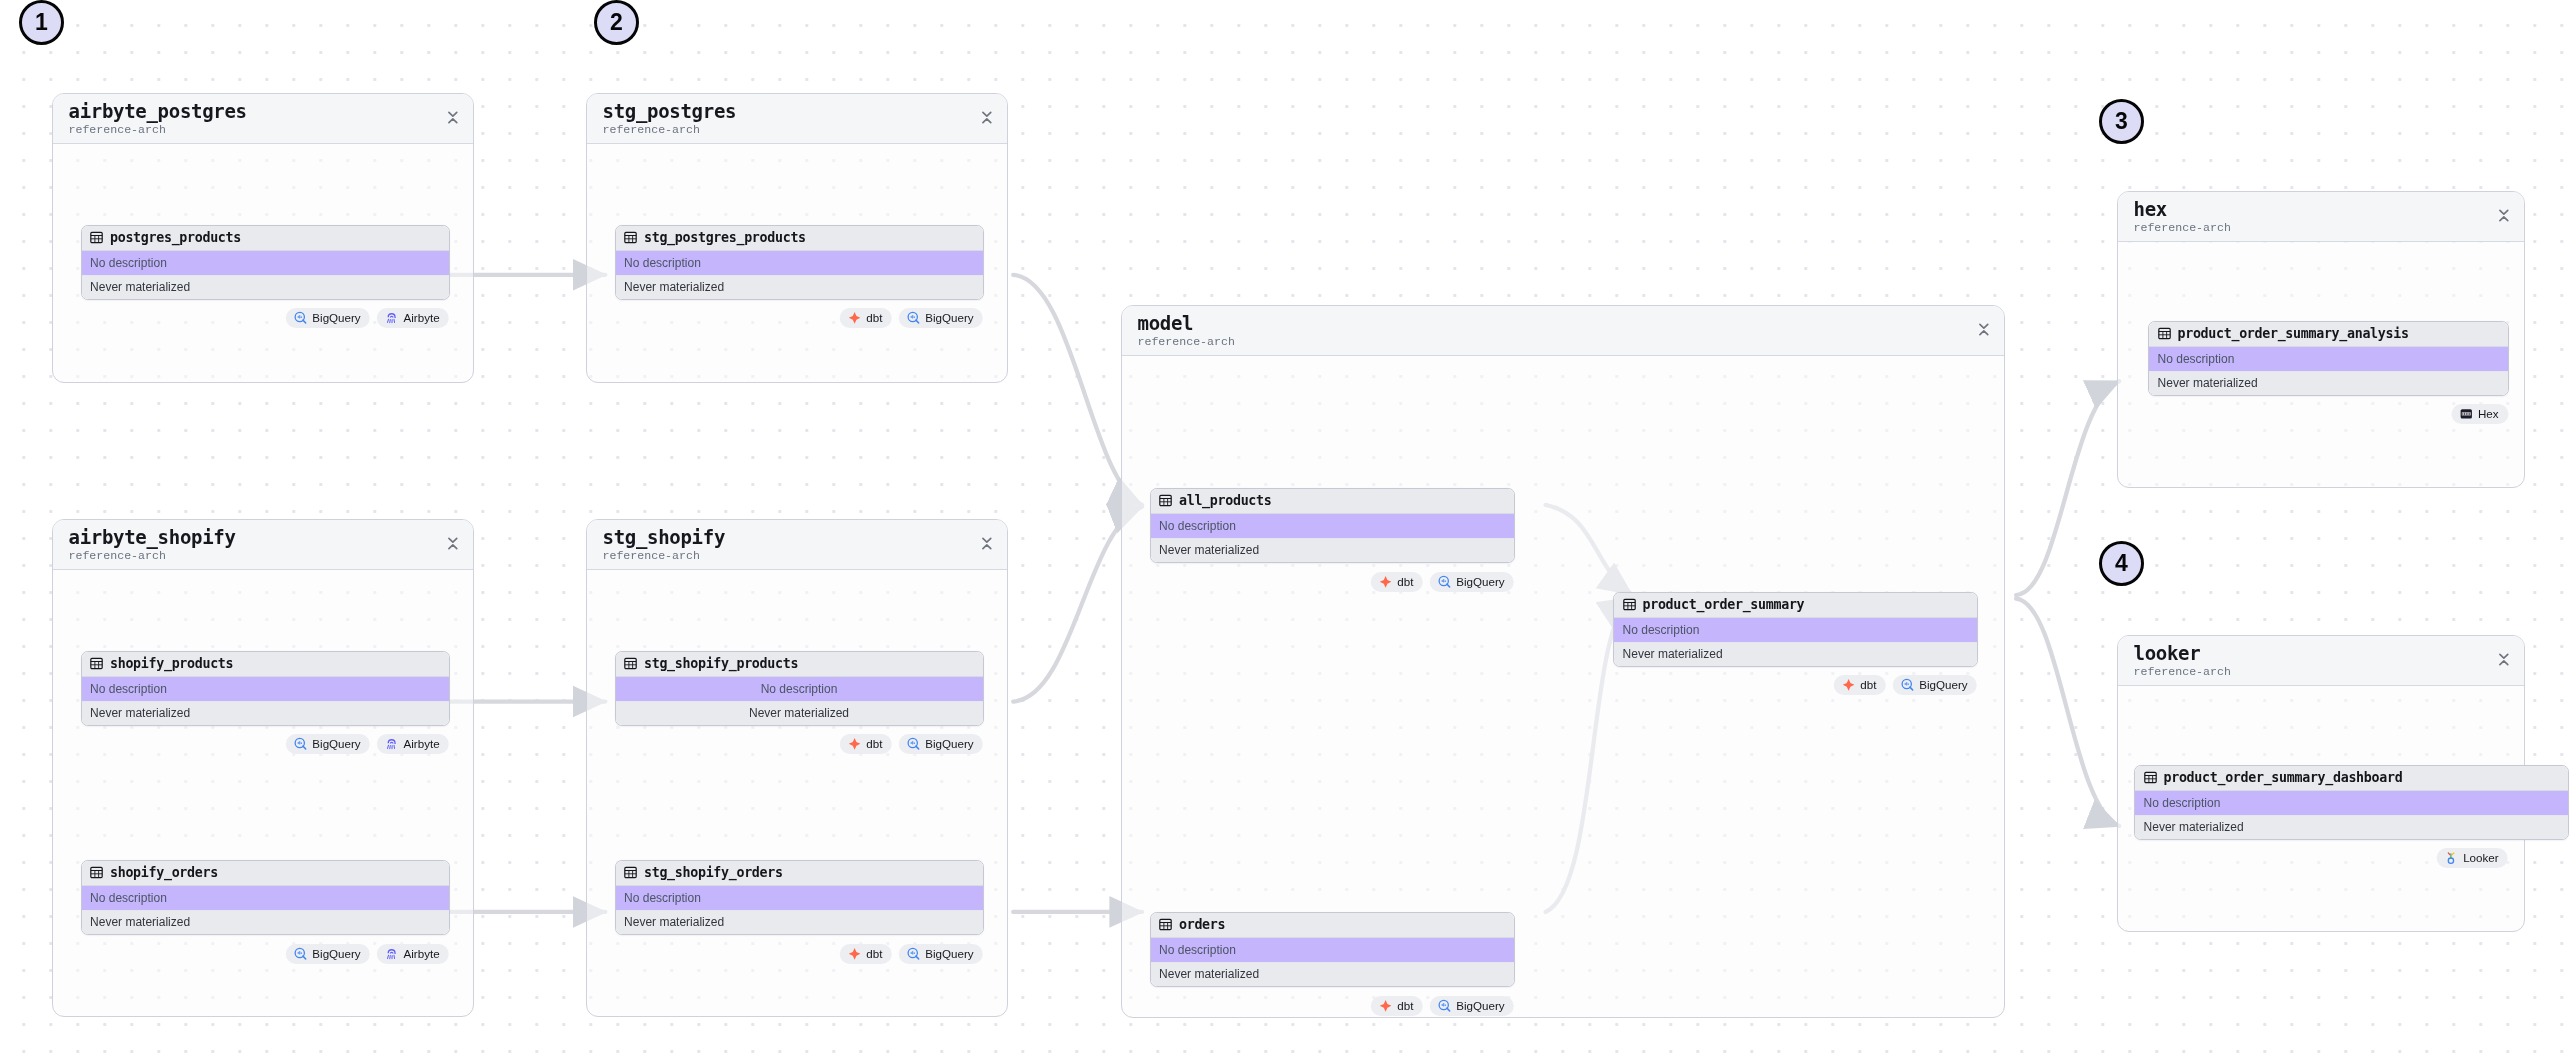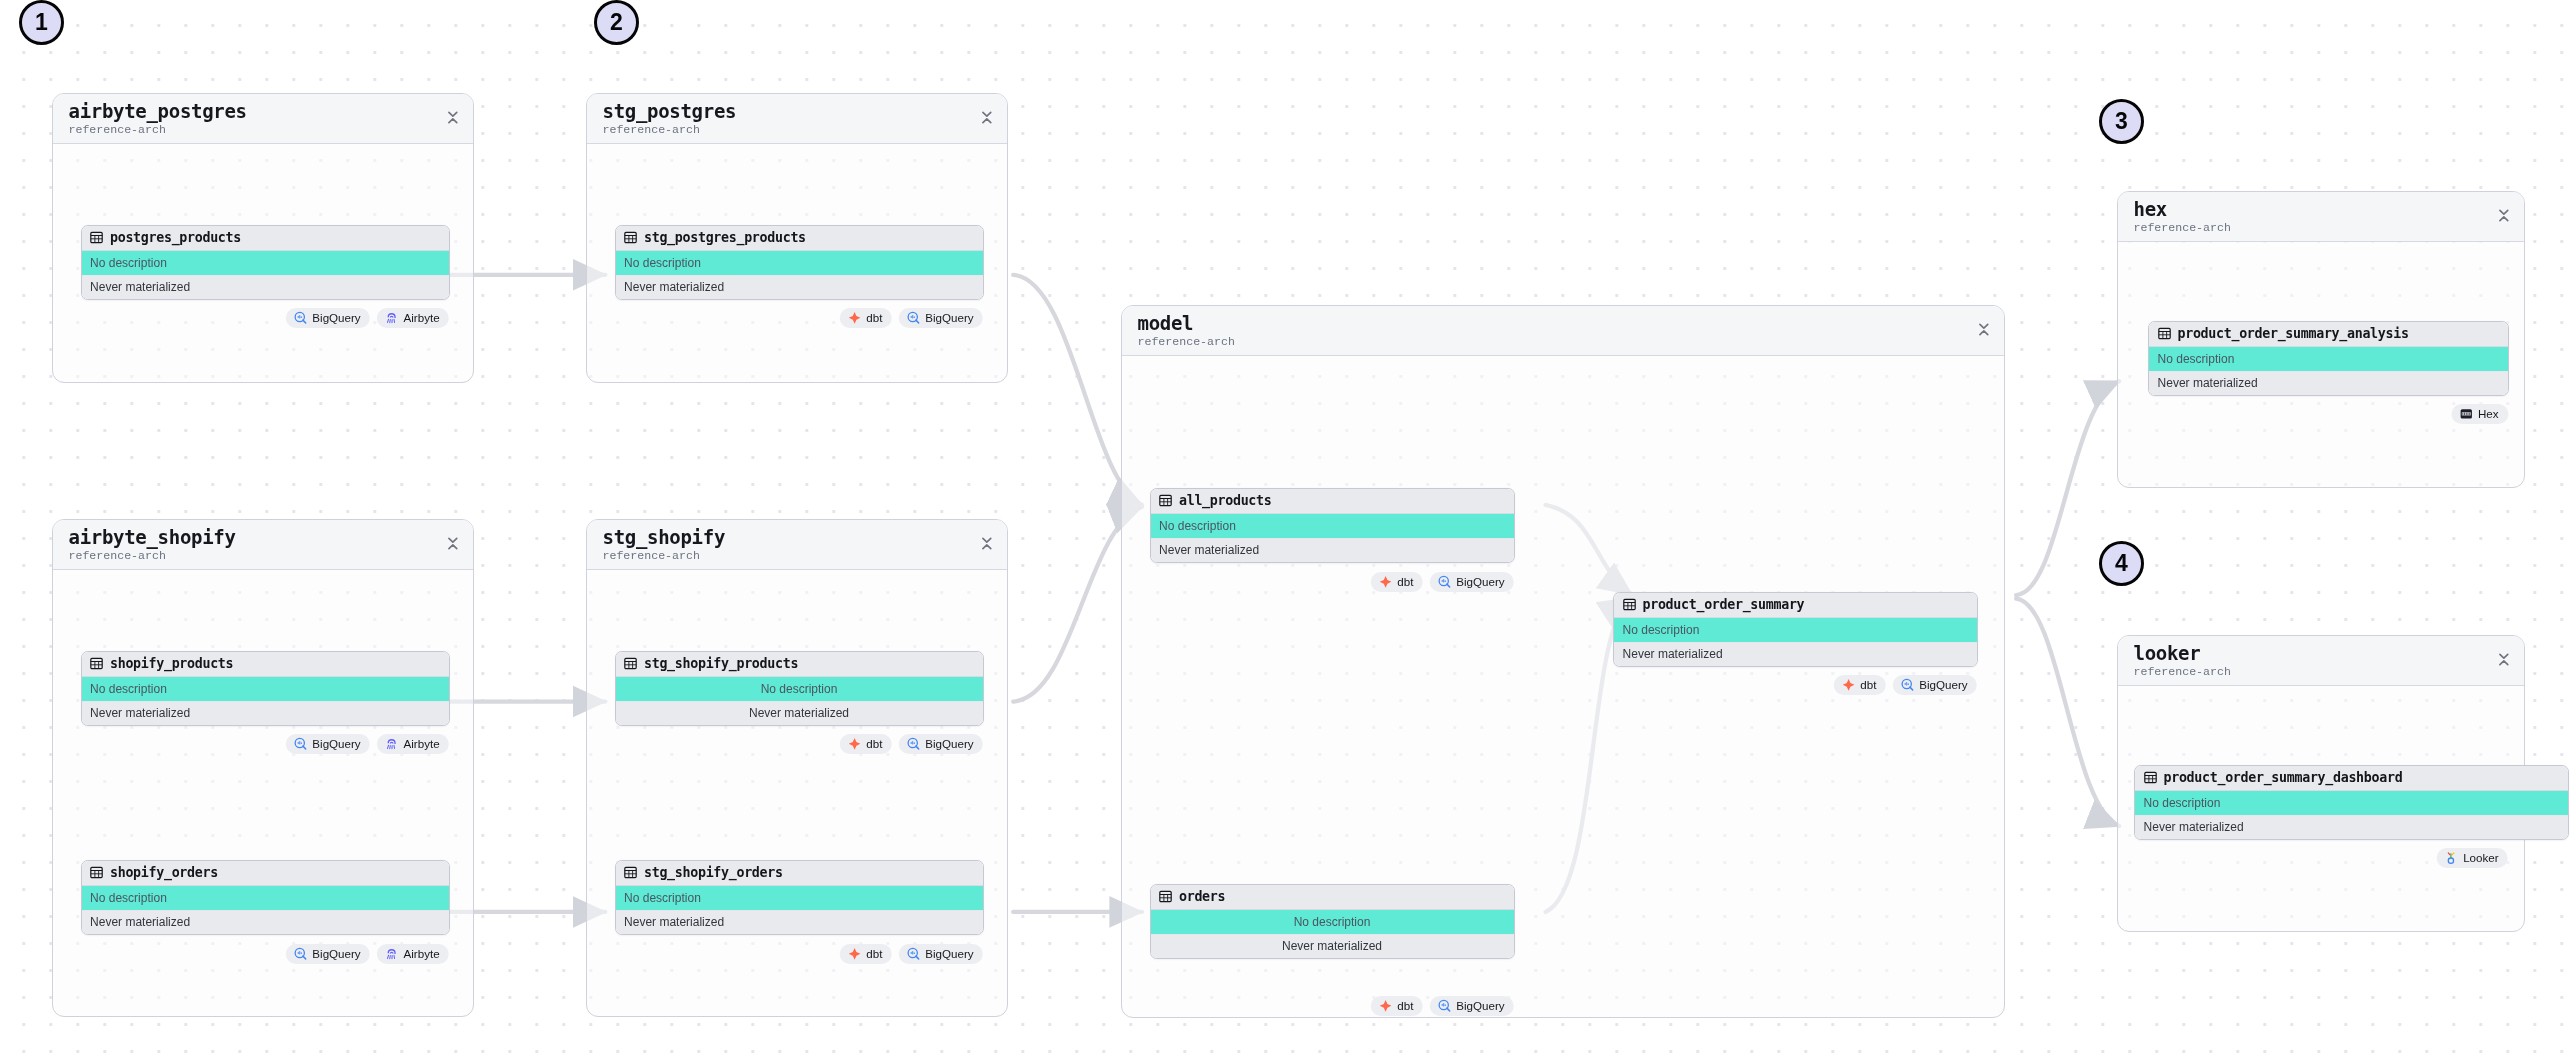--- a/index.html
+++ b/index.html
@@ -67,21 +67,21 @@
     display:flex;align-items:center;gap:6.9px;
     border-bottom:0.9px solid #d9dbe2;
   }
   .asset-name{
     font-family:"DejaVu Sans Mono","Liberation Mono",monospace;
     font-size:13.3px;font-weight:700;color:#14161b;letter-spacing:-0.3px;
     white-space:nowrap;
   }
   .table-icon{width:13px;height:13px;flex:0 0 auto;display:block;}
   .asset-desc{
-    background:#5eead4;
+    background:#c4b5fd;
     padding:4.3px 8.6px 5.2px 8.6px;
     font-size:12px;color:#4b5563;
     border-bottom:0.9px solid #e6e7ec;
   }
   .asset-mat{
     background:#e9eaee;
     padding:4.3px 8.6px 5.2px 8.6px;
     font-size:12px;color:#31353d;
   }
 
@@ -413,21 +413,21 @@
           </div>
           <div class="chip">
             <svg width="13.7" height="13.7" viewBox="0 0 16 16">
               <circle cx="7" cy="7" r="5.4" fill="none" stroke="#4285f4" stroke-width="1.5"></circle>
               <path d="M5.2 7.6 V6.2 M7 8.3 V5.4 M8.8 7.6 V6.6" stroke="#4285f4" stroke-width="1.2" stroke-linecap="round"></path>
               <line x1="10.7" y1="10.7" x2="14" y2="14" stroke="#4285f4" stroke-width="1.8" stroke-linecap="round"></line>
             </svg>
             <span>BigQuery</span>
           </div>
         </div>
-        <div class="asset" style="left: 27.5px; top: 528px; width: 365px; text-align: center;">
+        <div class="asset" style="left: 27.5px; top: 556px; width: 365px;">
           <div class="asset-head">
             <svg class="table-icon" viewBox="0 0 16 16">
               <rect x="1" y="1.6" width="14" height="12.8" rx="1.4" fill="none" stroke="#14161b" stroke-width="1.5"></rect>
               <line x1="1" y1="5.6" x2="15" y2="5.6" stroke="#14161b" stroke-width="1.3"></line>
               <line x1="1" y1="9.6" x2="15" y2="9.6" stroke="#14161b" stroke-width="1.1"></line>
               <line x1="6" y1="5.6" x2="6" y2="14.4" stroke="#14161b" stroke-width="1.1"></line>
               <line x1="10.6" y1="5.6" x2="10.6" y2="14.4" stroke="#14161b" stroke-width="1.1"></line>
             </svg>
             <span class="asset-name">orders</span>
           </div>

